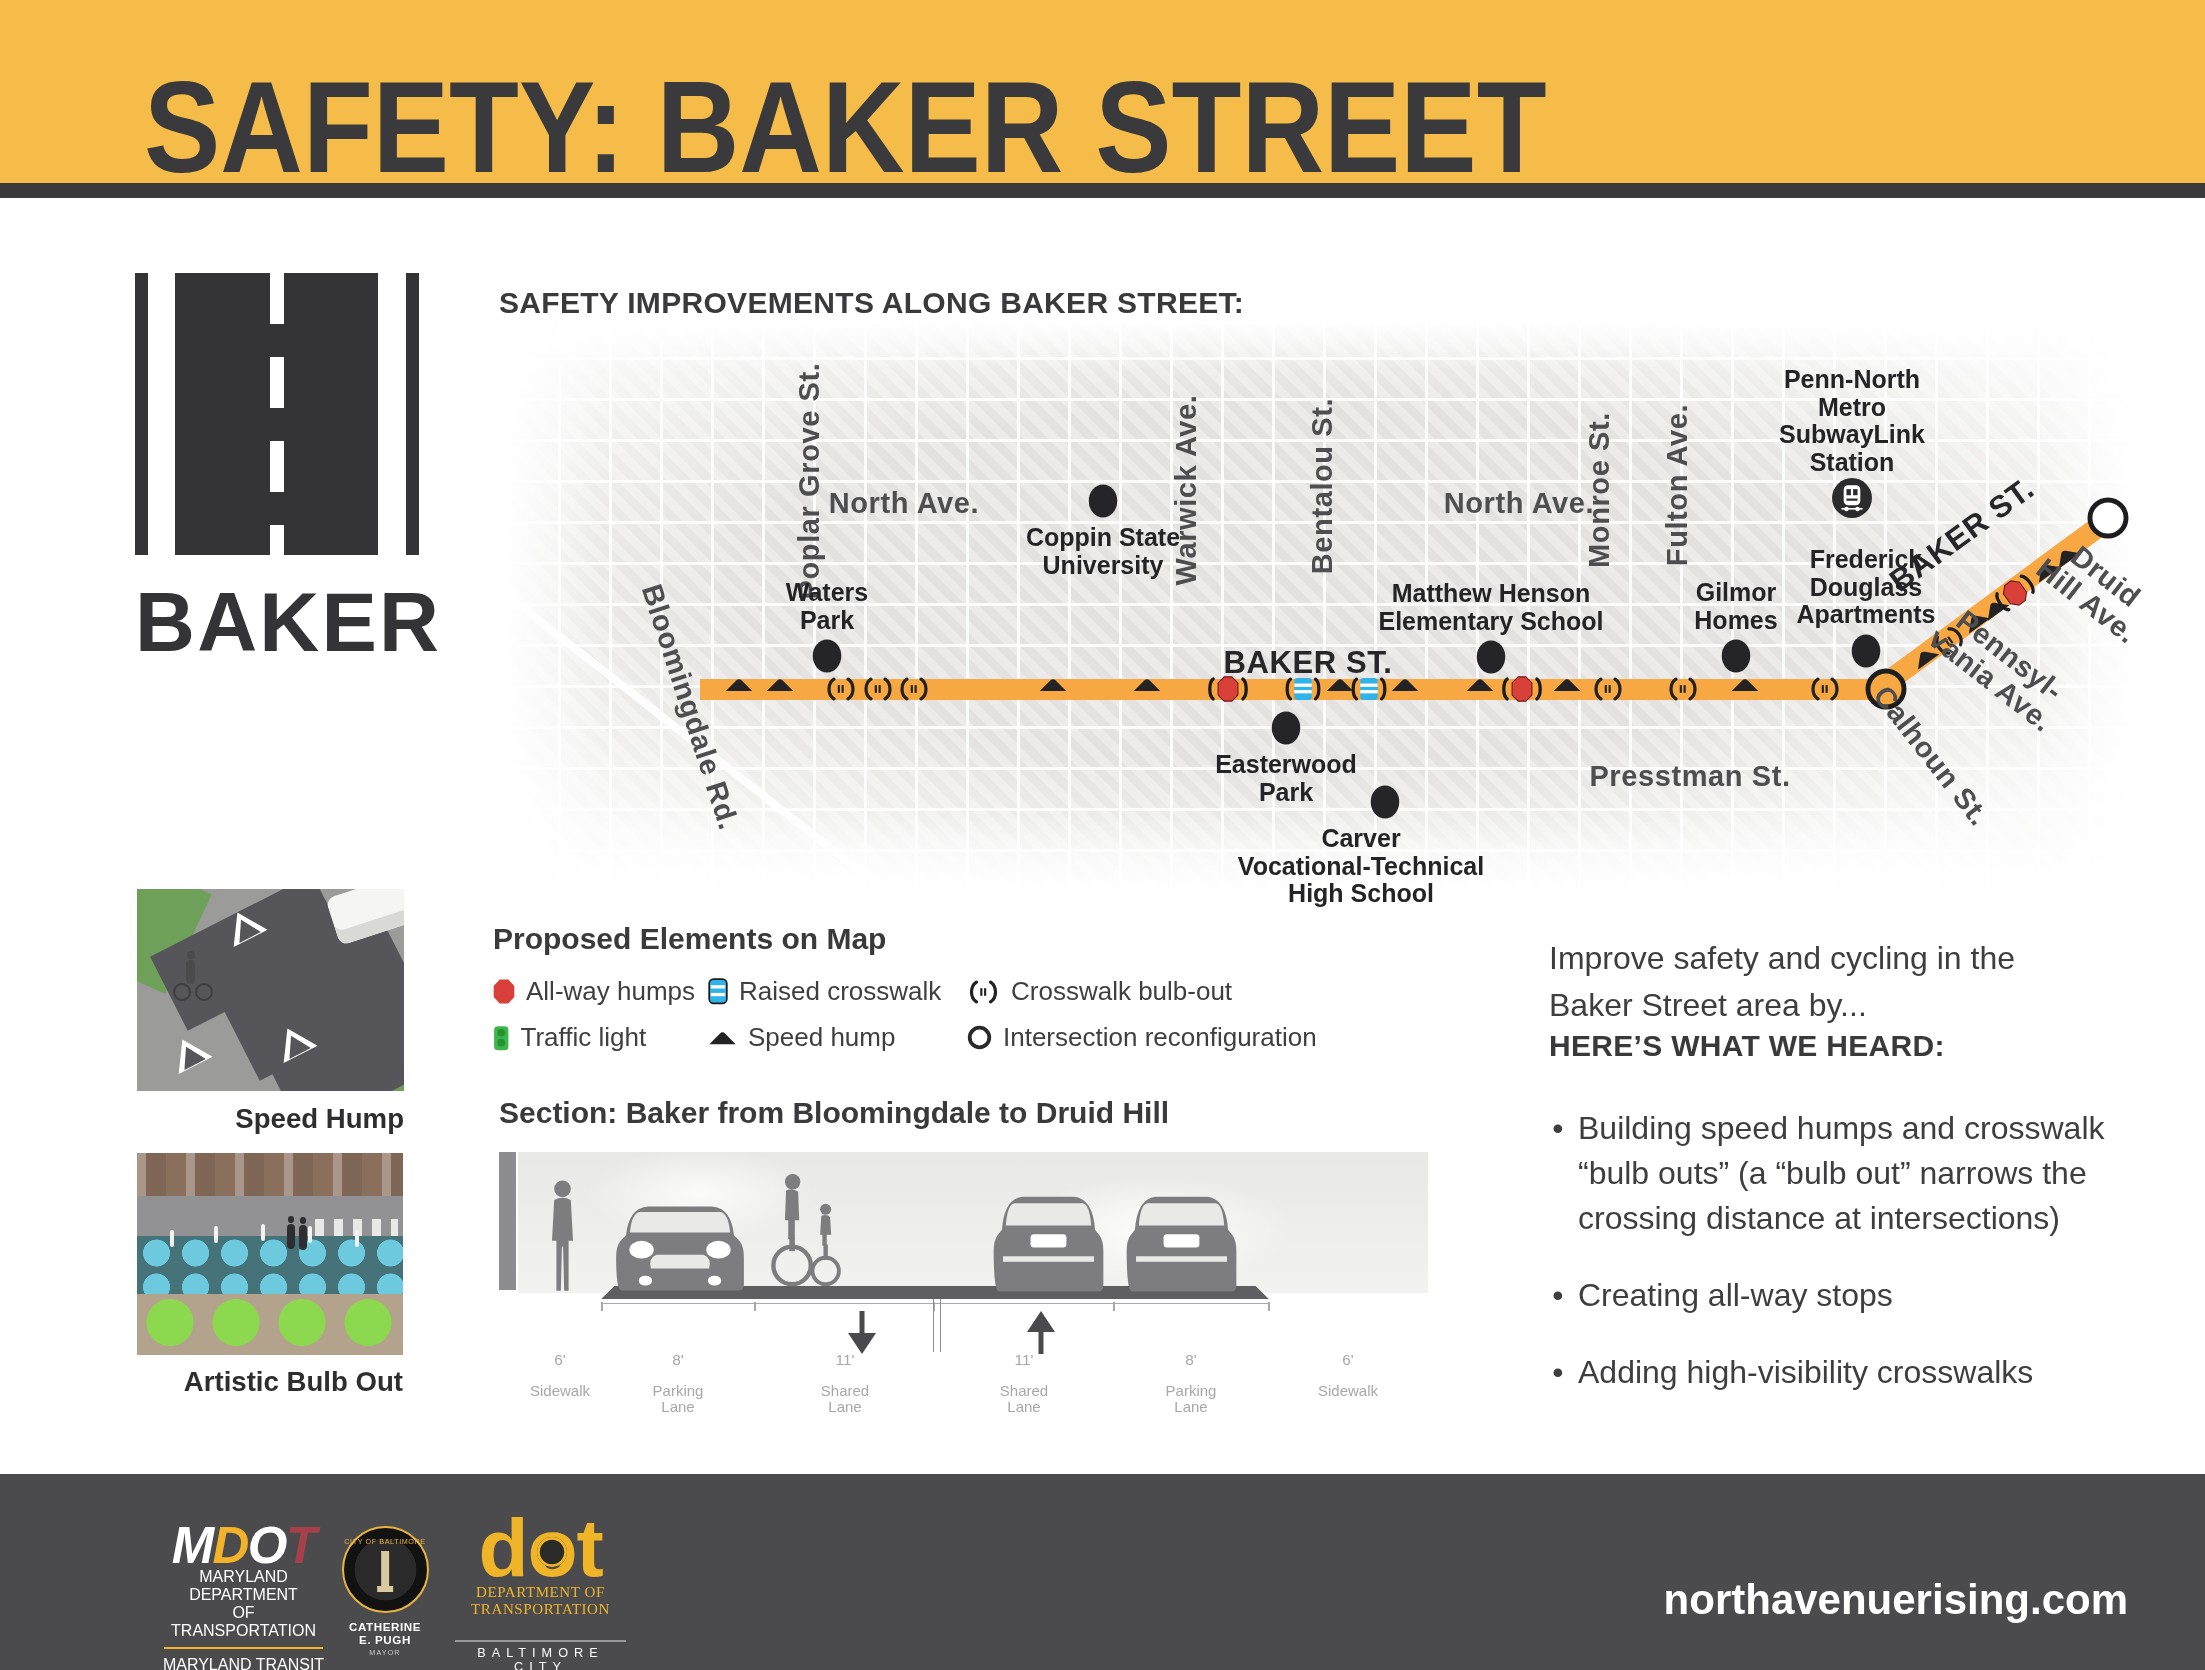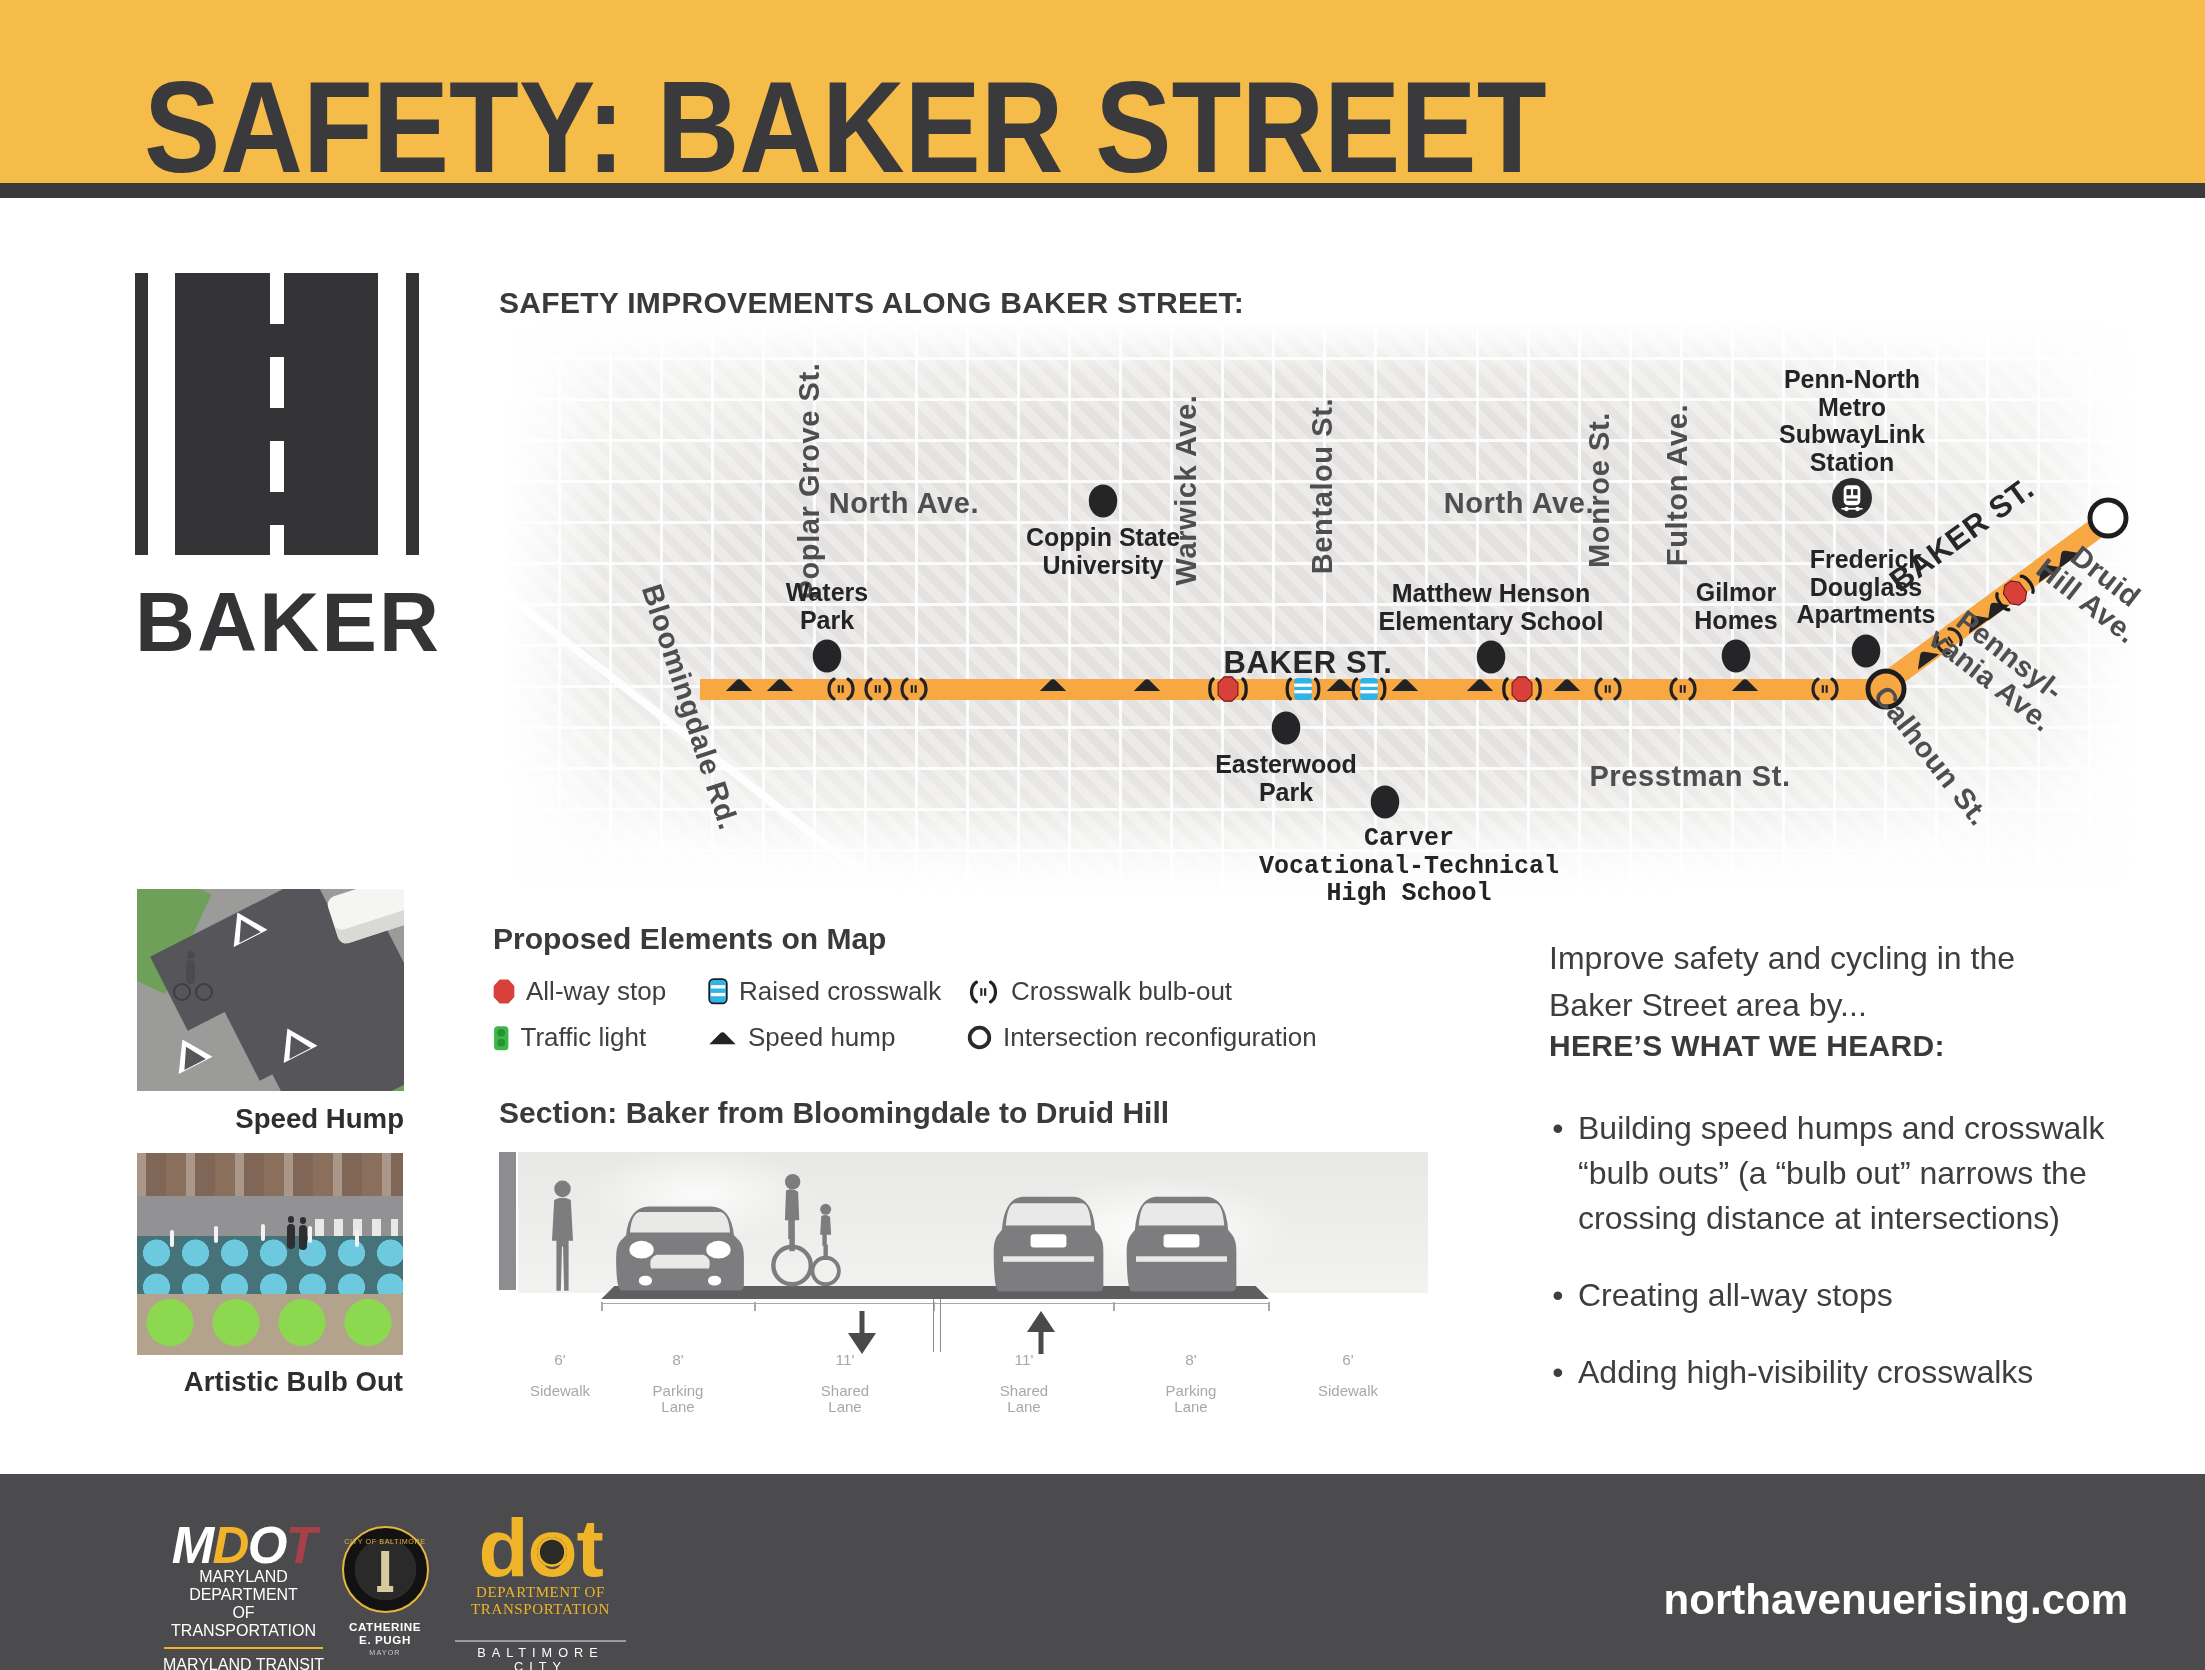--- a/index.html
+++ b/index.html
@@ -349,21 +349,21 @@
     <div class="poi-dot" style="left: 1286px; top: 728px; transform: translate(-50%, -50%);"><svg width="30" height="34" viewBox="0 0 54 62">
         <ellipse cx="27" cy="31" rx="26" ry="30" fill="#252527"></ellipse>
       </svg></div>
     <div class="poi-label" style="left: 1286px; top: 751px; transform: translate(-50%, 0px);">
       <div>Easterwood</div>
       <div>Park</div>
     </div>
     <div class="poi-dot" style="left: 1385px; top: 802px; transform: translate(-50%, -50%);"><svg width="30" height="34" viewBox="0 0 54 62">
         <ellipse cx="27" cy="31" rx="26" ry="30" fill="#252527"></ellipse>
       </svg></div>
-    <div class="poi-label" style="left: 1409px; top: 825px; transform: translate(-50%, 0px); font-family: Liberation Mono, monospace;">
+    <div class="poi-label" style="left: 1361px; top: 825px; transform: translate(-50%, 0px);">
       <div>Carver</div>
       <div>Vocational-Technical</div>
       <div>High School</div>
     </div>
     <div class="poi-dot" style="left: 1491px; top: 657px; transform: translate(-50%, -50%);"><svg width="30" height="34" viewBox="0 0 54 62">
         <ellipse cx="27" cy="31" rx="26" ry="30" fill="#252527"></ellipse>
       </svg></div>
     <div class="poi-label" style="left: 1491px; top: 635px; transform: translate(-50%, -100%);">
       <div>Matthew Henson</div>
       <div>Elementary School</div>
@@ -403,21 +403,21 @@
 
 <div class="abs" id="legend">
   <div id="legend-heading">Proposed Elements on Map</div>
   <div id="legend-grid">
       <div class="legend-item">
         <span class="licon">
           <svg width="22" height="25" viewBox="0 0 40 46">
             <polygon points="12,1 28,1 39,13 39,33 28,45 12,45 1,33 1,13" fill="#D9403A"></polygon>
           </svg>
         </span>
-        <span>All-way stop</span>
+        <span>All-way humps</span>
       </div>
       <div class="legend-item">
         <span class="licon">
           <svg width="20" height="26.5" viewBox="0 0 36 48">
             <rect x="2" y="2" width="32" height="44" rx="8" fill="#2FB3E8" stroke="#1c1c1e" stroke-width="3"></rect>
             <rect x="5" y="13" width="26" height="6" fill="#fff"></rect>
             <rect x="5" y="27" width="26" height="6" fill="#fff"></rect>
           </svg>
         </span>
         <span>Raised crosswalk</span>

